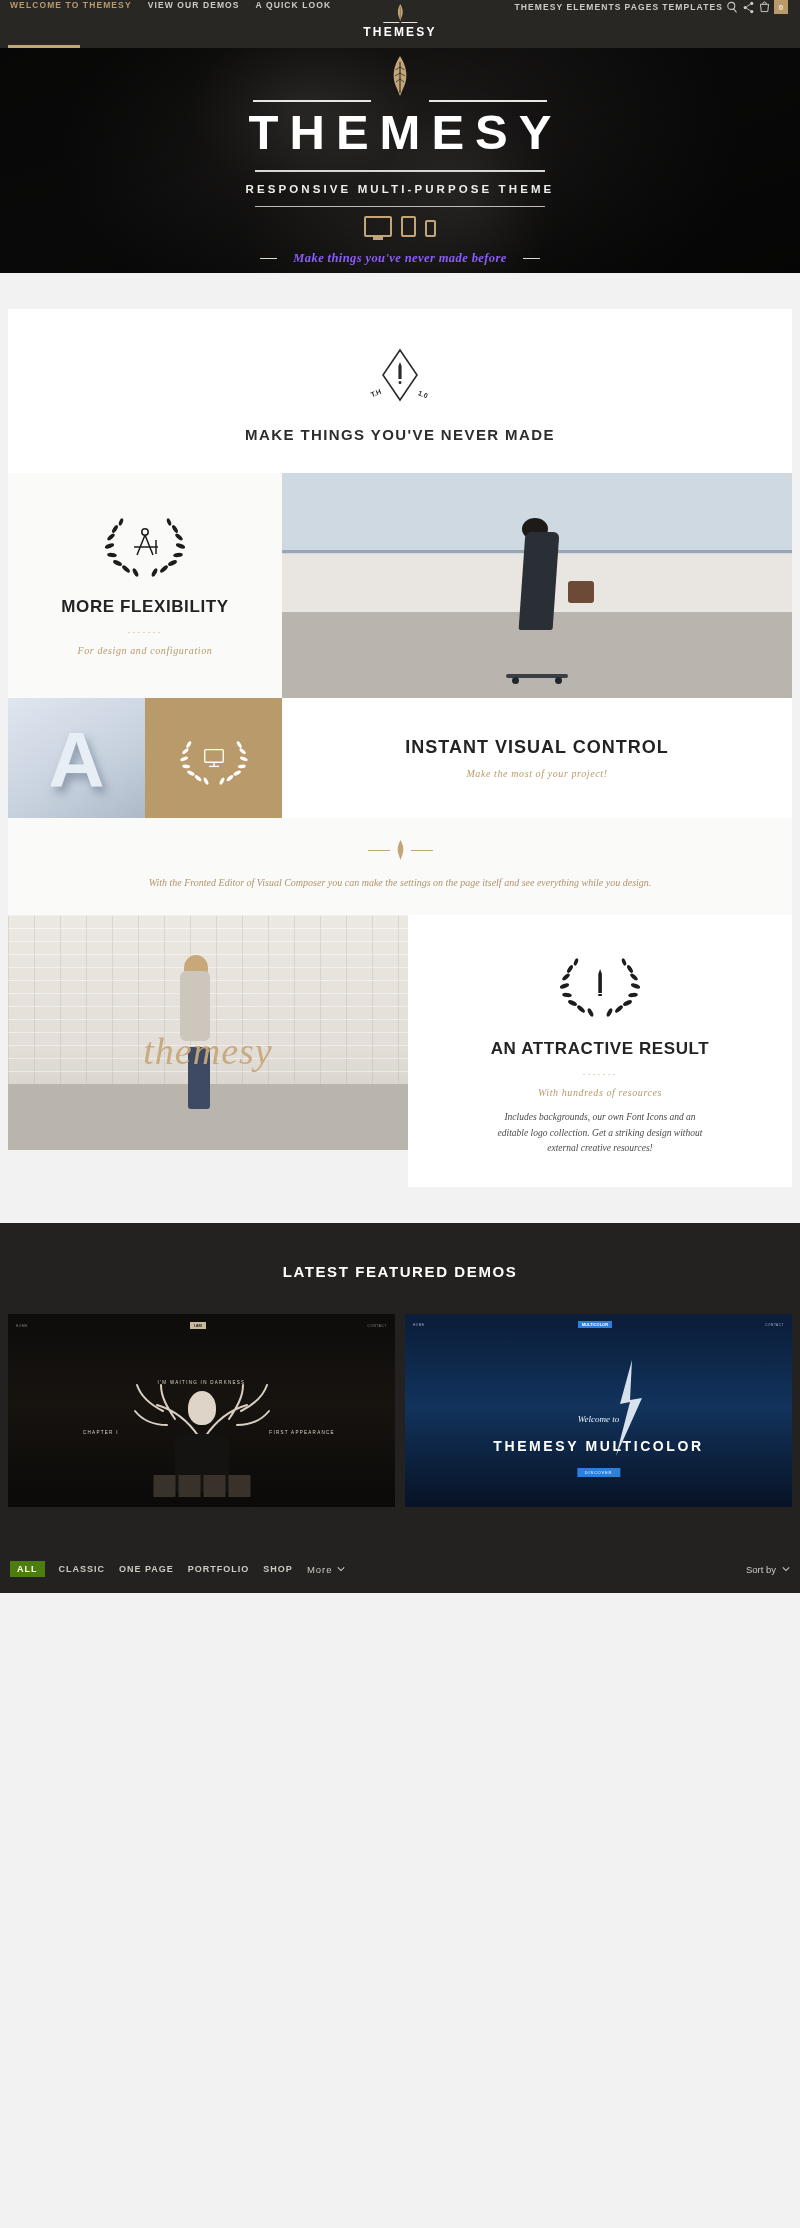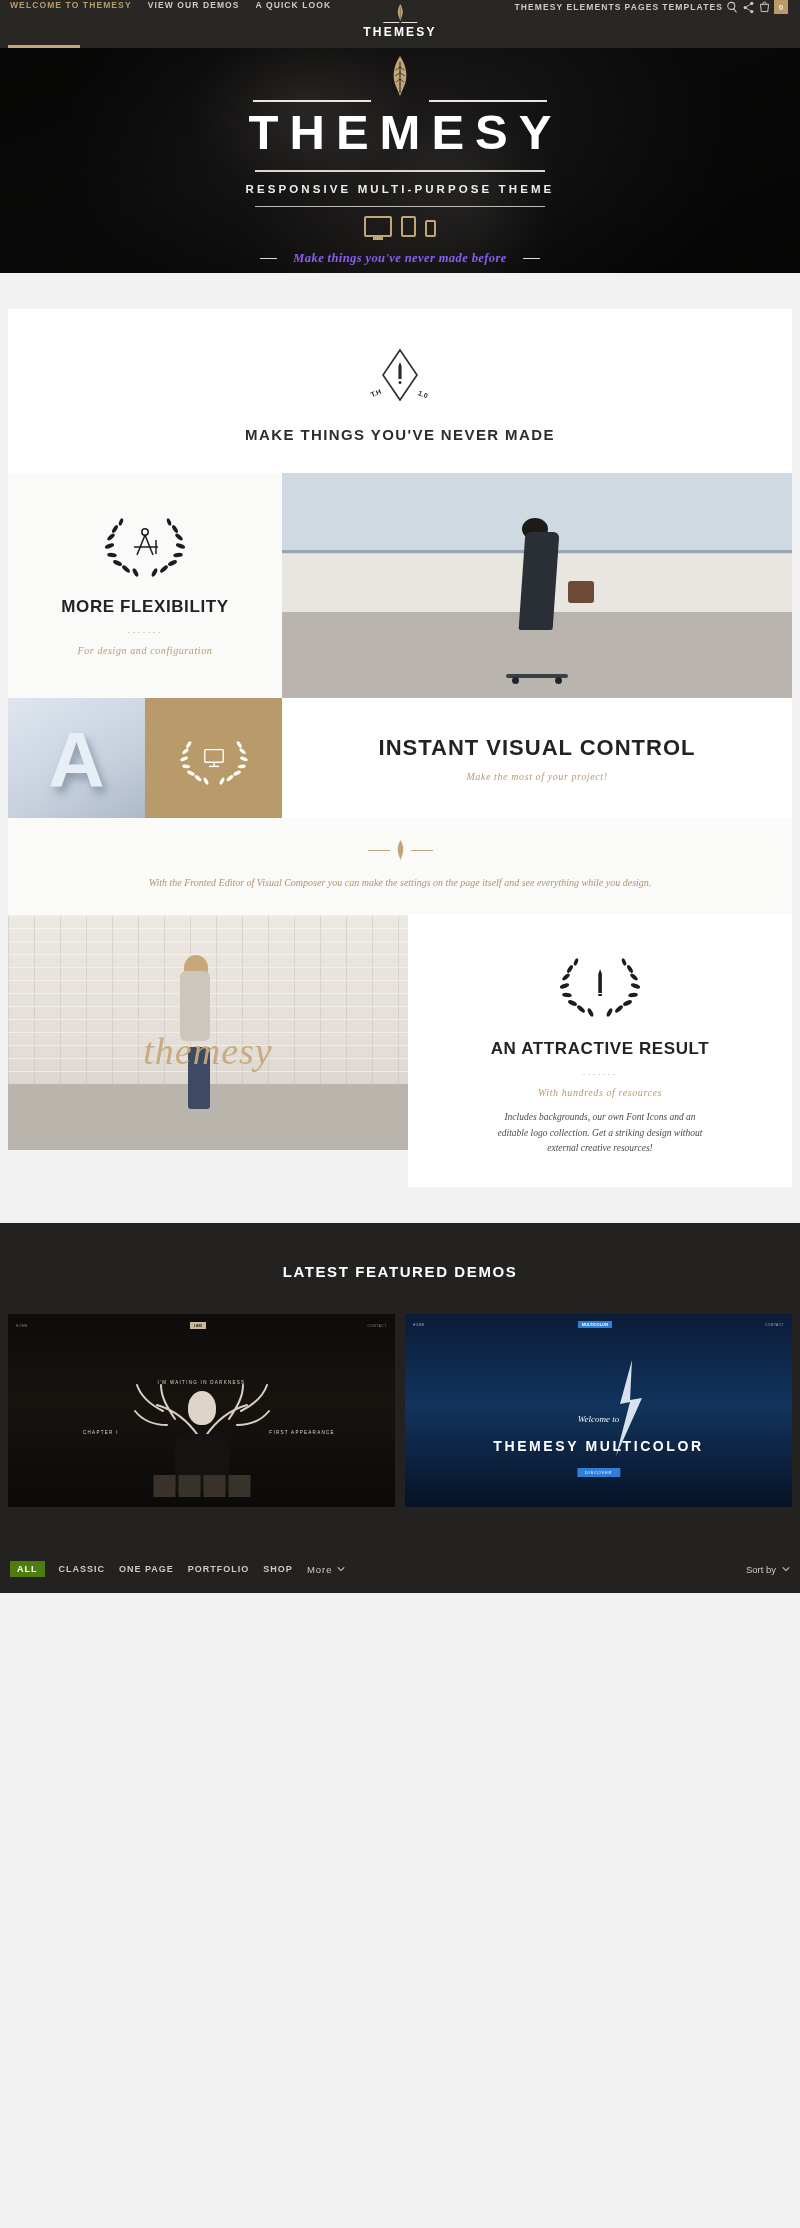--- a/index.html
+++ b/index.html
@@ -384,21 +384,21 @@
             </g>
           </g>
           <g stroke="#ffffff" stroke-width="1.6" fill="none">
             <rect x="33" y="26" width="22" height="15" rx="1"></rect>
             <line x1="44" y1="41" x2="44" y2="46"></line>
             <line x1="38" y1="46" x2="50" y2="46"></line>
           </g>
         </svg>
       </div>
       <div class="cell cell-text white" style="width:510px;display:flex;flex-direction:column;justify-content:center">
-        <div class="cell-h" style="font-size:22px;letter-spacing:1px">INSTANT VISUAL CONTROL</div>
+        <div class="cell-h" style="font-size:18px;letter-spacing:1px">INSTANT VISUAL CONTROL</div>
         <div class="cell-sub" style="margin-bottom:4px">Make the most of your project!</div>
       </div>
     </div>
 
     <div class="vc-band">
       <div class="vc-orn">
         <span class="line"></span>
         <svg width="9" height="20" viewBox="0 0 10 22">
           <path d="M5 0 C8 5 9 10 7.5 15 L5 22 L2.5 15 C1 10 2 5 5 0 Z" fill="#c3a678"></path>
         </svg>

